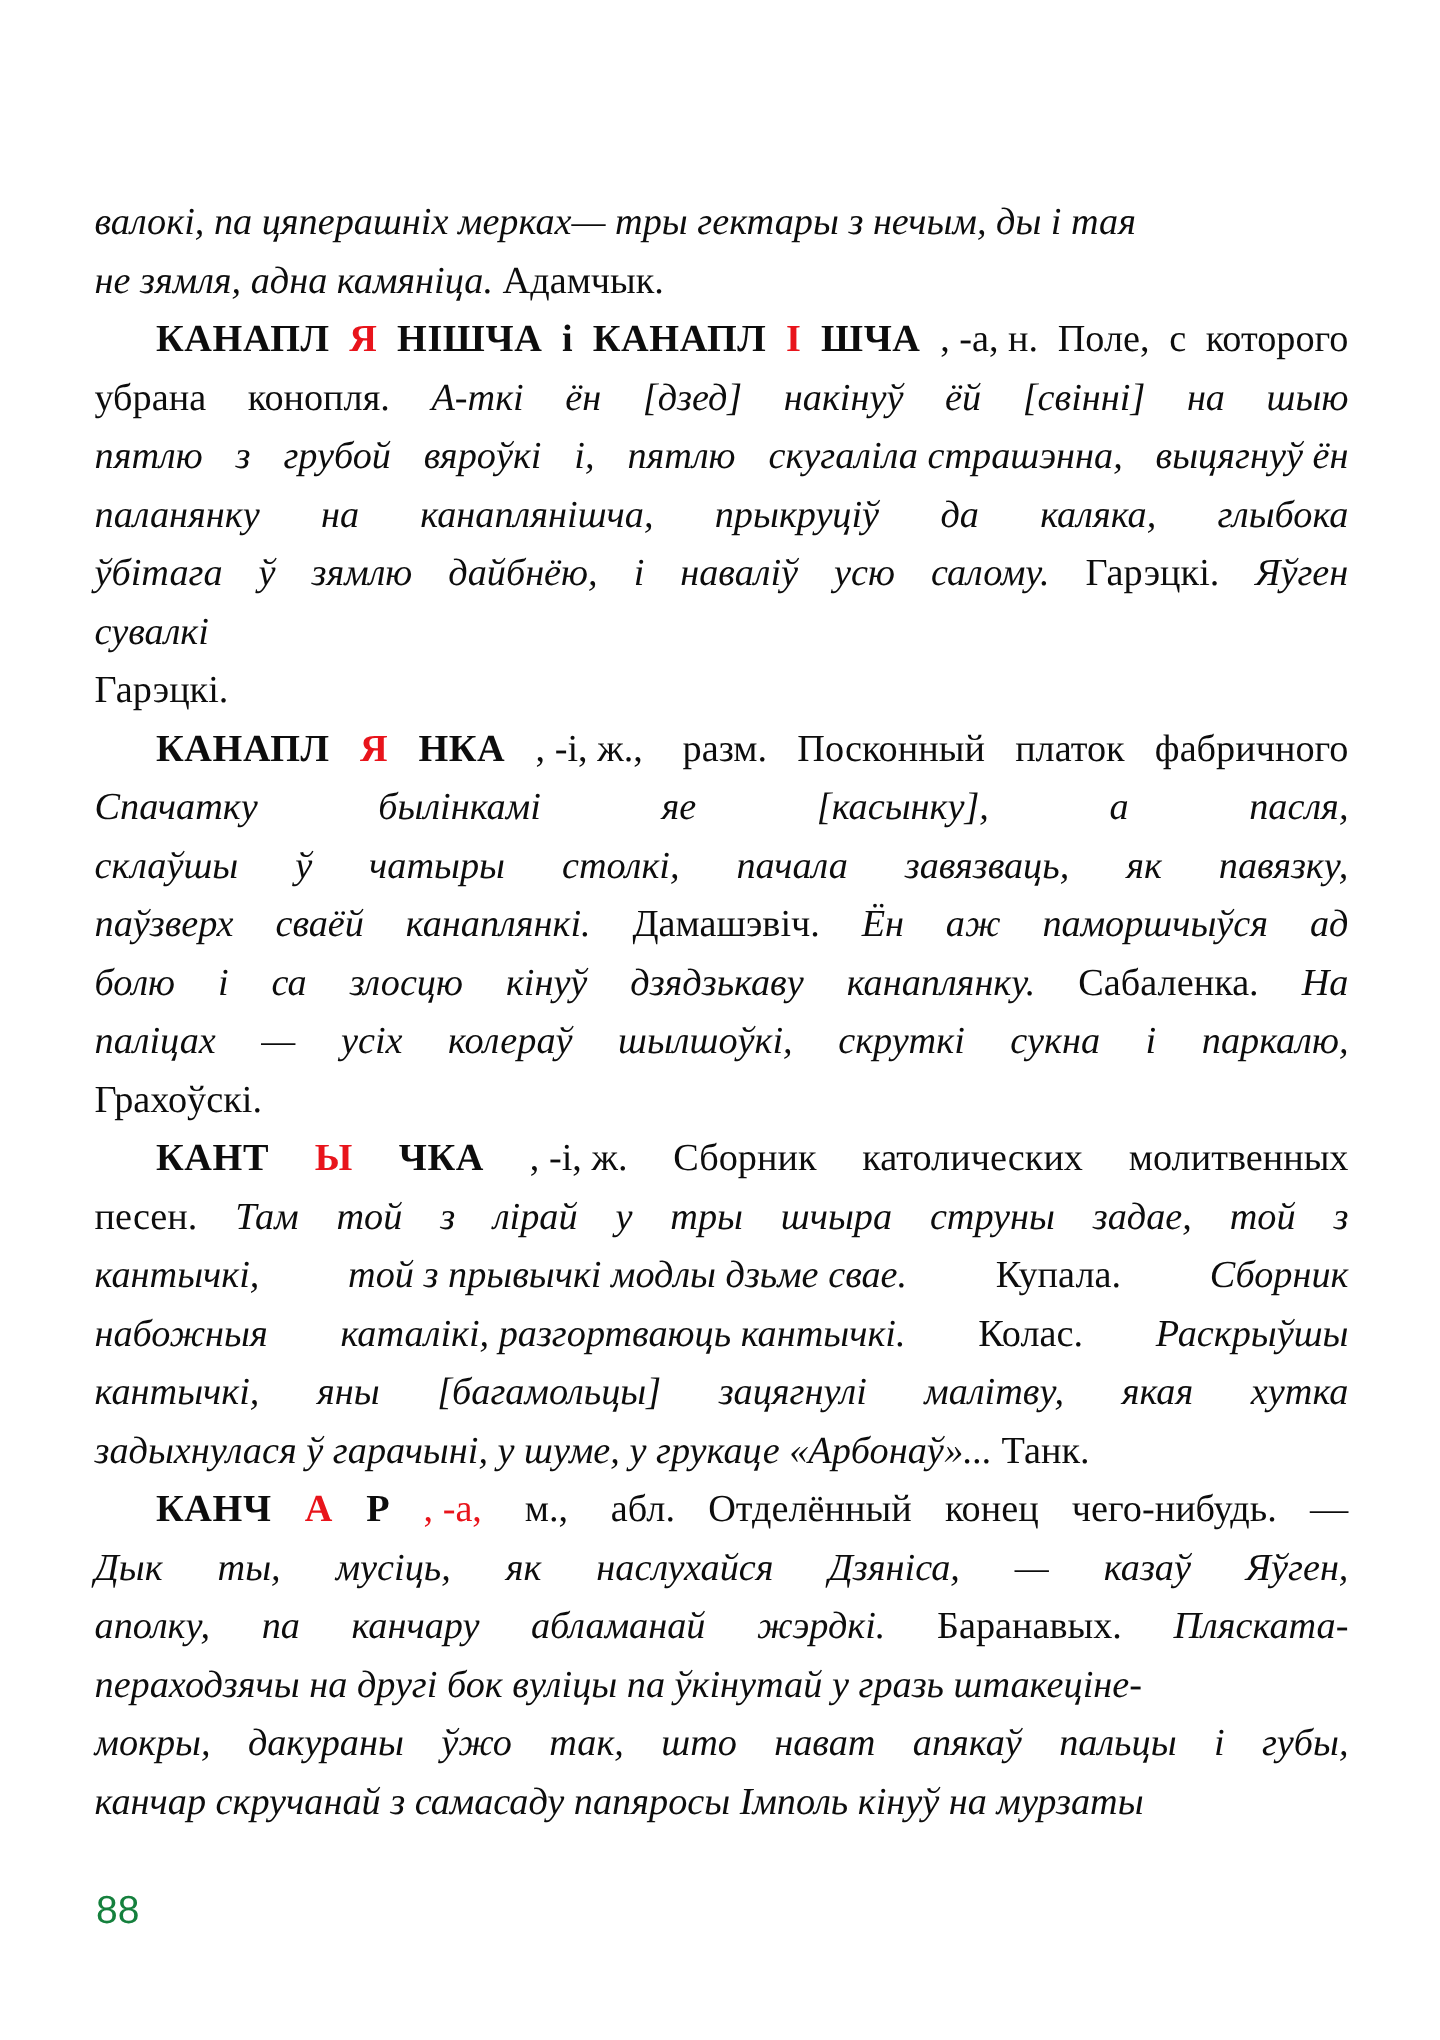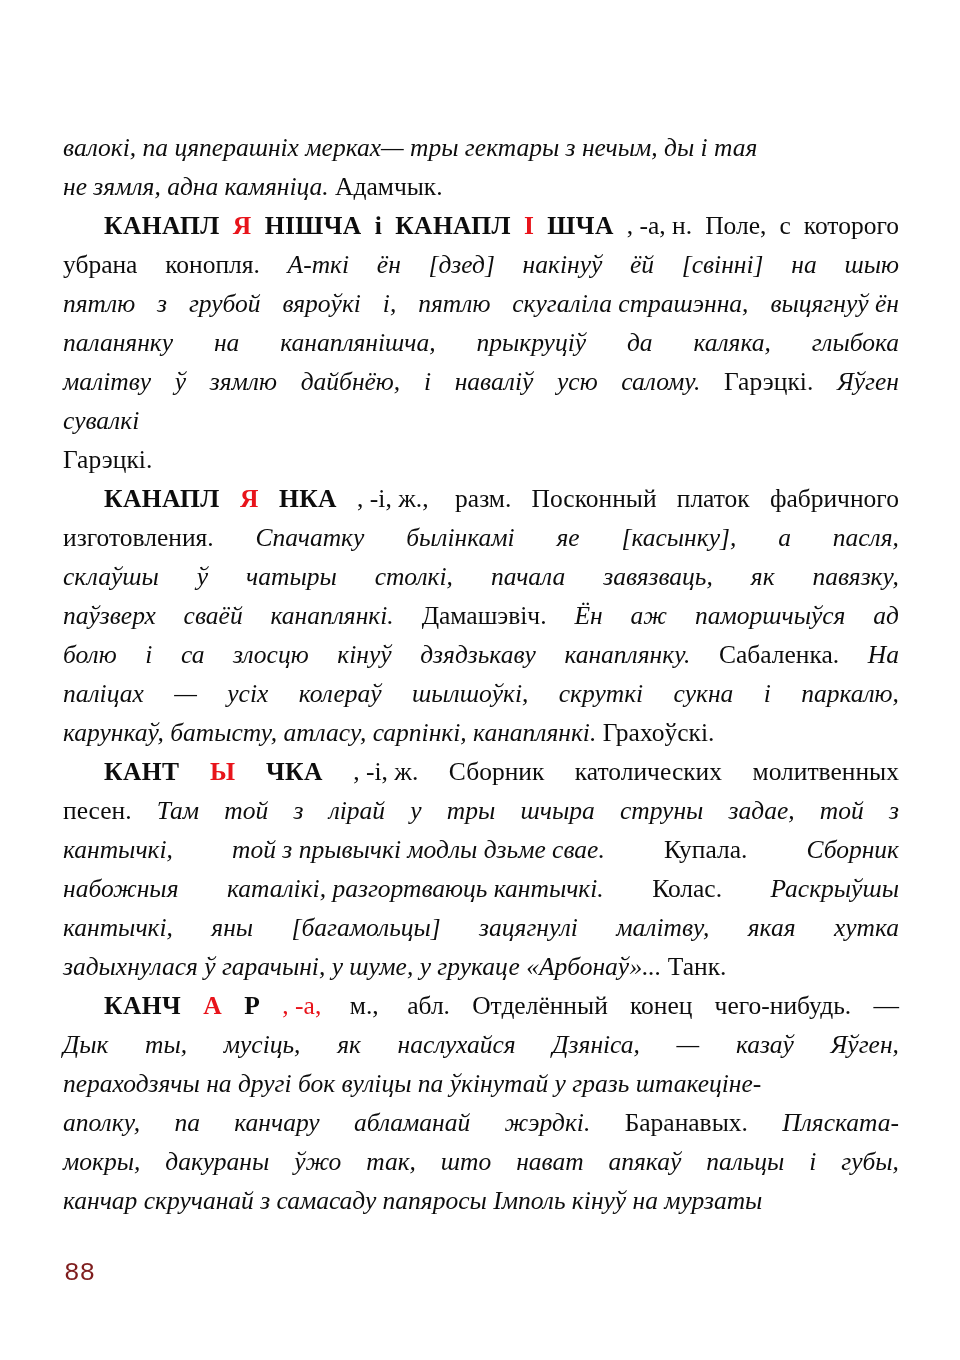--- a/index.html
+++ b/index.html
@@ -67,55 +67,55 @@
     font-style: normal;
   }
   .gram-ital {
   }
   .folio {
     position: absolute;
     left: 64px;
     top: 1258px;
     font-size: 26px;
     line-height: 30px;
-    font-family: Liberation Mono, monospace;
-    color: #7f1d1d;
+    font-family: Liberation Sans, sans-serif;
+    color: #15803d;
   }
 </style>
 </head>
 <body>
 
 <div class="page">
 
   <div class="text-column" id="text-column">
       <div class="line justify"><span class="w ital">валокі, па цяперашніх мерках— тры гектары з нечым, ды і тая</span></div>
       <div class="line ragged"><span class="w ital">не зямля, адна камяніца. </span><span class="w rom">Адамчык.</span></div>
       <div class="line justify indent"><span class="w hw" style="margin-right: 0px;">КАНАПЛ</span><span class="w hw red" style="color: rgb(232, 20, 27); margin-left: 0px; margin-right: 0px;">Я</span><span class="w hw" style="margin-left: 0px;">НІШЧА</span><span class="w hw">і</span><span class="w hw" style="margin-right: 0px;">КАНАПЛ</span><span class="w hw red" style="color: rgb(232, 20, 27); margin-left: 0px; margin-right: 0px;">І</span><span class="w hw" style="margin-left: 0px; margin-right: 0px;">ШЧА</span><span class="w gram" style="margin-left: 0px;">, -а, н.</span><span class="w rom">Поле,</span><span class="w rom">с</span><span class="w rom">которого</span></div>
       <div class="line justify"><span class="w rom">убрана</span><span class="w rom">конопля.</span><span class="w ital">А-ткі</span><span class="w ital">ён</span><span class="w ital">[дзед]</span><span class="w ital">накінуў</span><span class="w ital">ёй</span><span class="w ital">[свінні]</span><span class="w ital">на</span><span class="w ital">шыю</span></div>
       <div class="line justify"><span class="w ital">пятлю</span><span class="w ital">з</span><span class="w ital">грубой</span><span class="w ital">вяроўкі</span><span class="w ital">і,</span><span class="w ital">пятлю</span><span class="w ital">скугаліла страшэнна,</span><span class="w ital">выцягнуў ён</span></div>
       <div class="line justify"><span class="w ital">паланянку</span><span class="w ital">на</span><span class="w ital">канаплянішча,</span><span class="w ital">прыкруціў</span><span class="w ital">да</span><span class="w ital">каляка,</span><span class="w ital">глыбока</span></div>
-      <div class="line justify"><span class="w ital">малітву</span><span class="w ital">ў</span><span class="w ital">зямлю</span><span class="w ital">дайбнёю,</span><span class="w ital">і</span><span class="w ital">наваліў</span><span class="w ital">усю</span><span class="w ital">салому.</span><span class="w rom">Гарэцкі.</span><span class="w ital">Яўген</span></div>
+      <div class="line justify"><span class="w ital">ўбітага</span><span class="w ital">ў</span><span class="w ital">зямлю</span><span class="w ital">дайбнёю,</span><span class="w ital">і</span><span class="w ital">наваліў</span><span class="w ital">усю</span><span class="w ital">салому.</span><span class="w rom">Гарэцкі.</span><span class="w ital">Яўген</span></div>
       <div class="line justify"><span class="w ital">сувалкі</span></div>
       <div class="line ragged"><span class="w rom">Гарэцкі.</span></div>
       <div class="line justify indent"><span class="w hw" style="margin-right: 0px;">КАНАПЛ</span><span class="w hw red" style="color: rgb(232, 20, 27); margin-left: 0px; margin-right: 0px;">Я</span><span class="w hw" style="margin-left: 0px; margin-right: 0px;">НКА</span><span class="w gram" style="margin-left: 0px; margin-right: 0px;">, -і, ж., </span><span class="w gram-ital" style="margin-left: 0px;">разм.</span><span class="w rom">Посконный</span><span class="w rom">платок</span><span class="w rom">фабричного</span></div>
-      <div class="line justify"><span class="w rom">изготовления.</span><span class="w ital">Спачатку</span><span class="w ital">былінкамі</span><span class="w ital">яе</span><span class="w ital">[касынку],</span><span class="w ital">а</span><span class="w ital">пасля,</span></div>
+      <div class="line justify"><span class="w ital">Спачатку</span><span class="w ital">былінкамі</span><span class="w ital">яе</span><span class="w ital">[касынку],</span><span class="w ital">а</span><span class="w ital">пасля,</span></div>
       <div class="line justify"><span class="w ital">склаўшы</span><span class="w ital">ў</span><span class="w ital">чатыры</span><span class="w ital">столкі,</span><span class="w ital">пачала</span><span class="w ital">завязваць,</span><span class="w ital">як</span><span class="w ital">павязку,</span></div>
       <div class="line justify"><span class="w ital">паўзверх</span><span class="w ital">сваёй</span><span class="w ital">канаплянкі.</span><span class="w rom">Дамашэвіч.</span><span class="w ital">Ён</span><span class="w ital">аж</span><span class="w ital">паморшчыўся</span><span class="w ital">ад</span></div>
       <div class="line justify"><span class="w ital">болю</span><span class="w ital">і</span><span class="w ital">са</span><span class="w ital">злосцю</span><span class="w ital">кінуў</span><span class="w ital">дзядзькаву</span><span class="w ital">канаплянку.</span><span class="w rom">Сабаленка.</span><span class="w ital">На</span></div>
       <div class="line justify"><span class="w ital">паліцах</span><span class="w ital">—</span><span class="w ital">усіх</span><span class="w ital">колераў</span><span class="w ital">шылшоўкі,</span><span class="w ital">скруткі</span><span class="w ital">сукна</span><span class="w ital">і</span><span class="w ital">паркалю,</span></div>
-      <div class="line ragged"><span class="w ital">карункаў, батысту, атласу, сарпінкі, канаплянкі. </span><span class="w rom">Грахоўскі.</span></div>
+      <div class="line ragged"><span class="w rom">Грахоўскі.</span></div>
       <div class="line justify indent"><span class="w hw" style="margin-right: 0px;">КАНТ</span><span class="w hw red" style="color: rgb(232, 20, 27); margin-left: 0px; margin-right: 0px;">Ы</span><span class="w hw" style="margin-left: 0px; margin-right: 0px;">ЧКА</span><span class="w gram" style="margin-left: 0px;">, -і, ж.</span><span class="w rom">Сборник</span><span class="w rom">католических</span><span class="w rom">молитвенных</span></div>
       <div class="line justify"><span class="w rom">песен.</span><span class="w ital">Там</span><span class="w ital">той</span><span class="w ital">з</span><span class="w ital">лірай</span><span class="w ital">у</span><span class="w ital">тры</span><span class="w ital">шчыра</span><span class="w ital">струны</span><span class="w ital">задае,</span><span class="w ital">той</span><span class="w ital">з</span></div>
       <div class="line justify"><span class="w ital">кантычкі,</span><span class="w ital">той з прывычкі модлы дзьме свае.</span><span class="w rom">Купала.</span><span class="w ital">Сборник</span></div>
       <div class="line justify"><span class="w ital">набожныя</span><span class="w ital">каталікі, разгортваюць кантычкі.</span><span class="w rom">Колас.</span><span class="w ital">Раскрыўшы</span></div>
       <div class="line justify"><span class="w ital">кантычкі,</span><span class="w ital">яны</span><span class="w ital">[багамольцы]</span><span class="w ital">зацягнулі</span><span class="w ital">малітву,</span><span class="w ital">якая</span><span class="w ital">хутка</span></div>
       <div class="line ragged"><span class="w ital">задыхнулася ў гарачыні, у шуме, у грукаце «Арбонаў»... </span><span class="w rom">Танк.</span></div>
       <div class="line justify indent"><span class="w hw" style="margin-right: 0px;">КАНЧ</span><span class="w hw red" style="color: rgb(232, 20, 27); margin-left: 0px; margin-right: 0px;">А</span><span class="w hw" style="margin-left: 0px; margin-right: 0px;">Р</span><span class="w gram" style="color: rgb(232, 20, 27); margin-left: 0px; margin-right: 0px;">, -а, </span><span class="w gram" style="margin-left: 0px; margin-right: 0px;">м., </span><span class="w gram-ital" style="margin-left: 0px;">абл.</span><span class="w rom">Отделённый</span><span class="w rom">конец</span><span class="w rom">чего-нибудь.</span><span class="w rom">—</span></div>
       <div class="line justify"><span class="w ital">Дык</span><span class="w ital">ты,</span><span class="w ital">мусіць,</span><span class="w ital">як</span><span class="w ital">наслухайся</span><span class="w ital">Дзяніса,</span><span class="w ital">—</span><span class="w ital">казаў</span><span class="w ital">Яўген,</span></div>
+      <div class="line justify"><span class="w ital">аполку,</span><span class="w ital">па</span><span class="w ital">канчару</span><span class="w ital">абламанай</span><span class="w ital">жэрдкі.</span><span class="w rom">Баранавых.</span><span class="w ital">Пляската-</span></div>
       <div class="line justify"><span class="w ital">пераходзячы на другі бок вуліцы па ўкінутай у гразь штакеціне-</span></div>
-      <div class="line justify"><span class="w ital">аполку,</span><span class="w ital">па</span><span class="w ital">канчару</span><span class="w ital">абламанай</span><span class="w ital">жэрдкі.</span><span class="w rom">Баранавых.</span><span class="w ital">Пляската-</span></div>
       <div class="line justify"><span class="w ital">мокры,</span><span class="w ital">дакураны</span><span class="w ital">ўжо</span><span class="w ital">так,</span><span class="w ital">што</span><span class="w ital">нават</span><span class="w ital">апякаў</span><span class="w ital">пальцы</span><span class="w ital">і</span><span class="w ital">губы,</span></div>
       <div class="line justify"><span class="w ital">канчар скручанай з самасаду папяросы Імполь кінуў на мурзаты</span></div>
     </div>
 
   <div class="folio">88</div>
 
 </div>
 
 </body></html>

